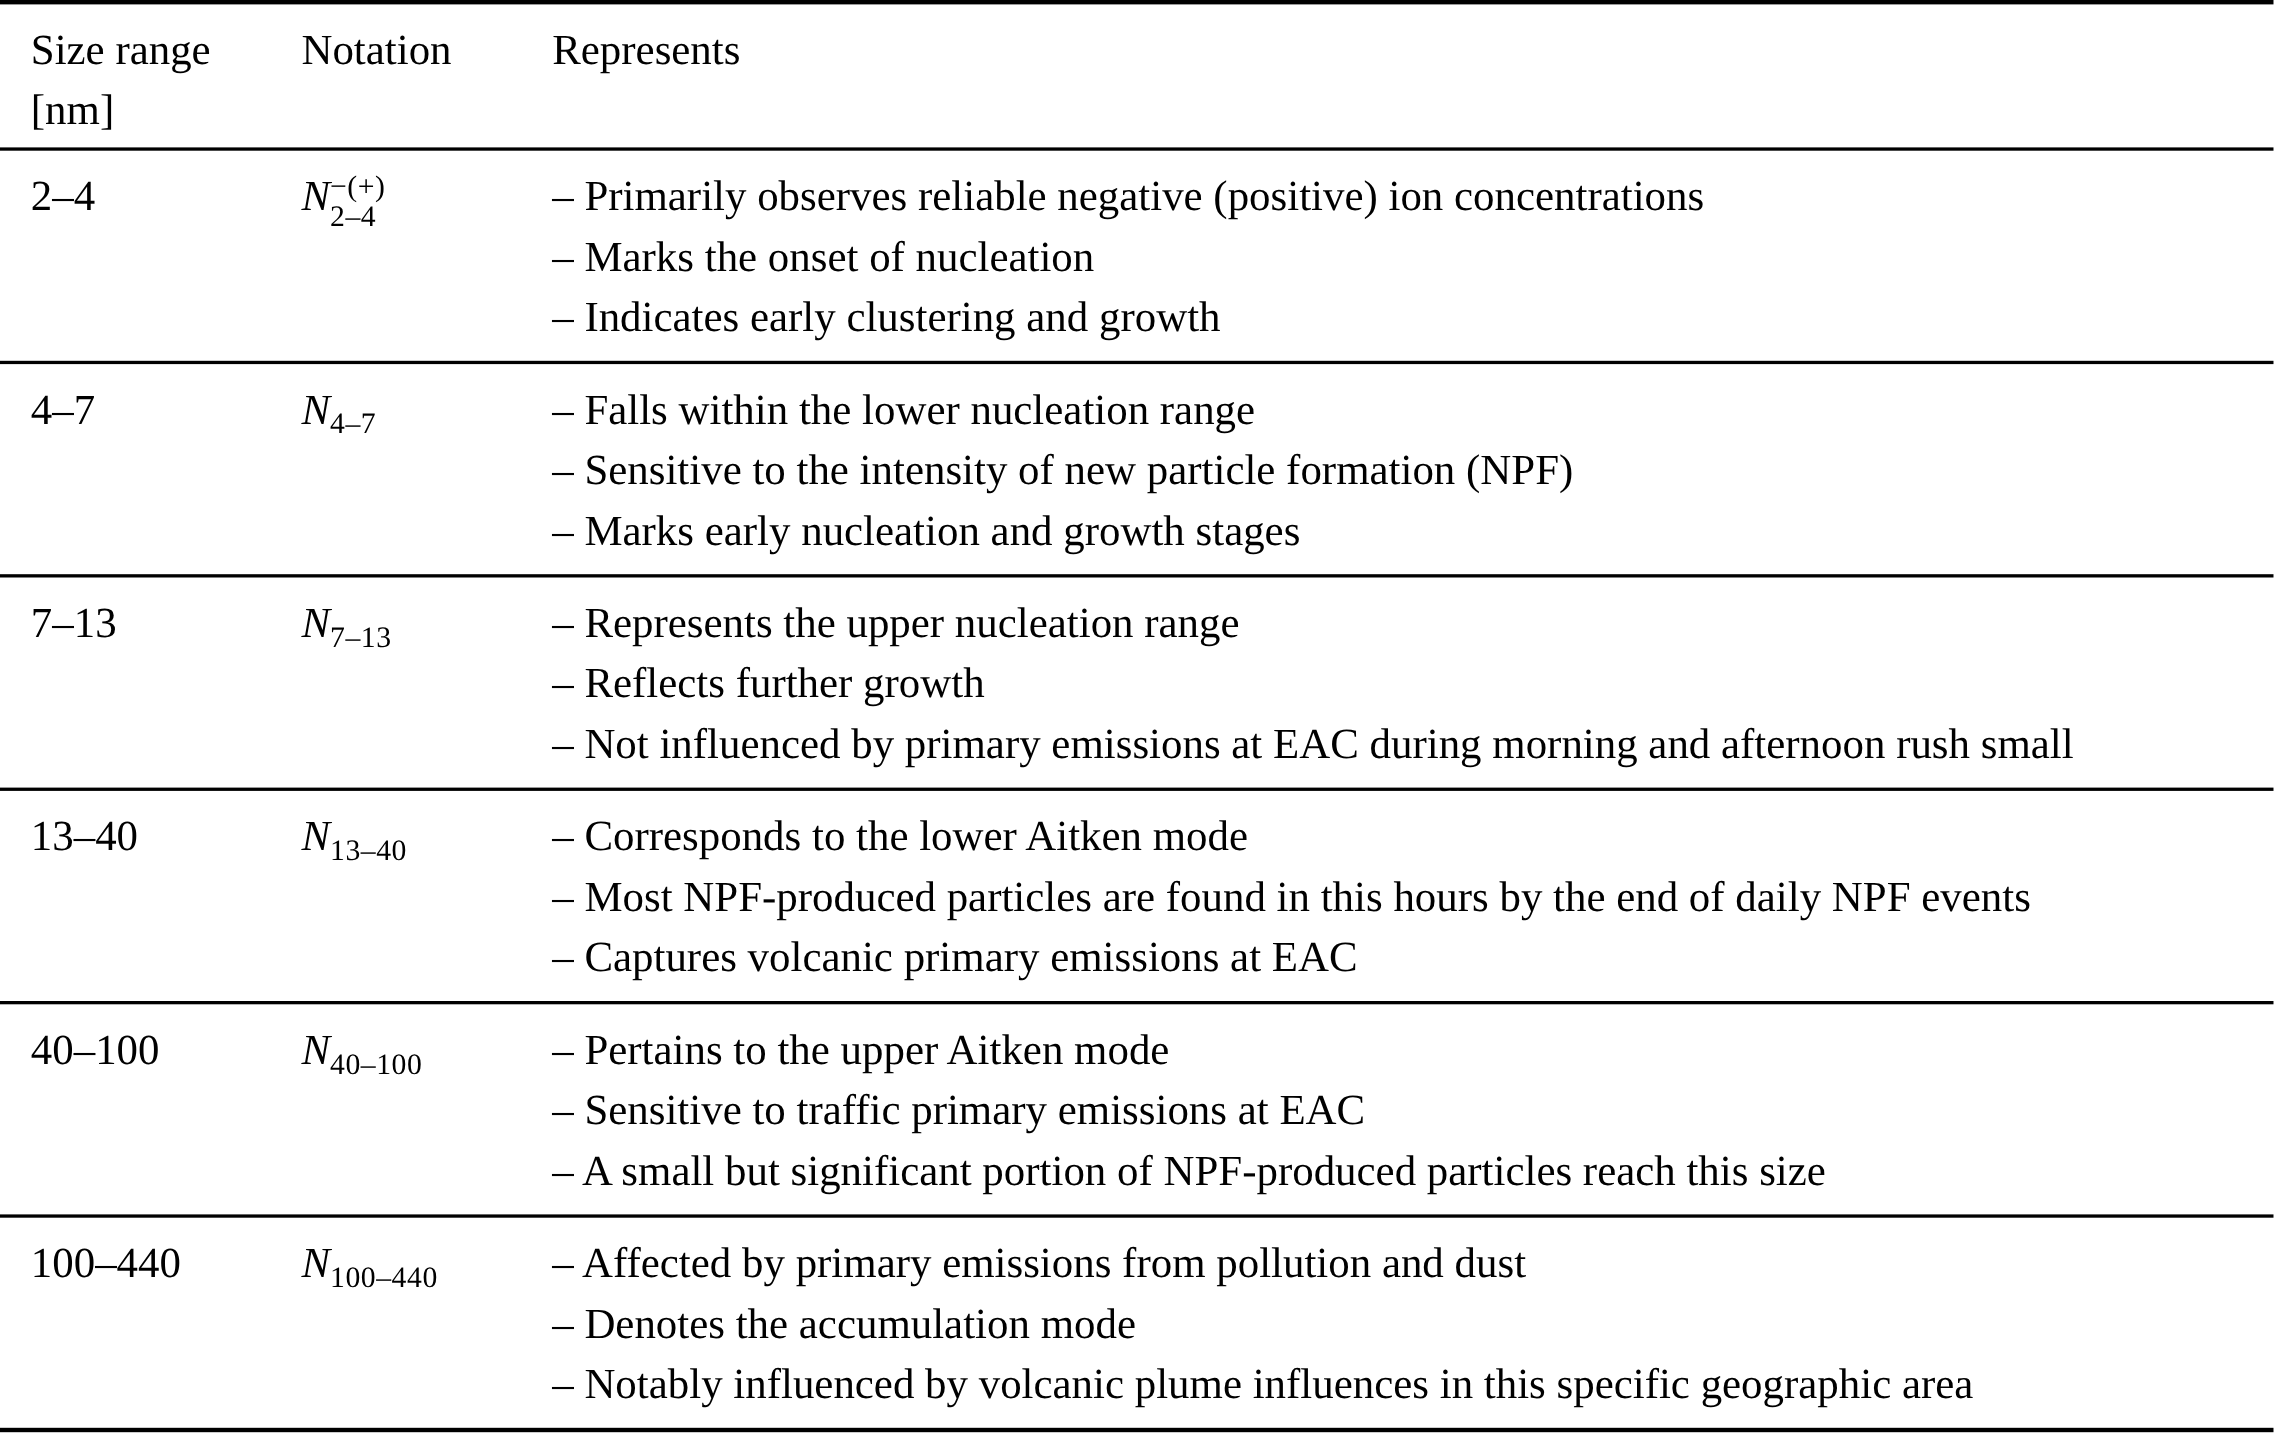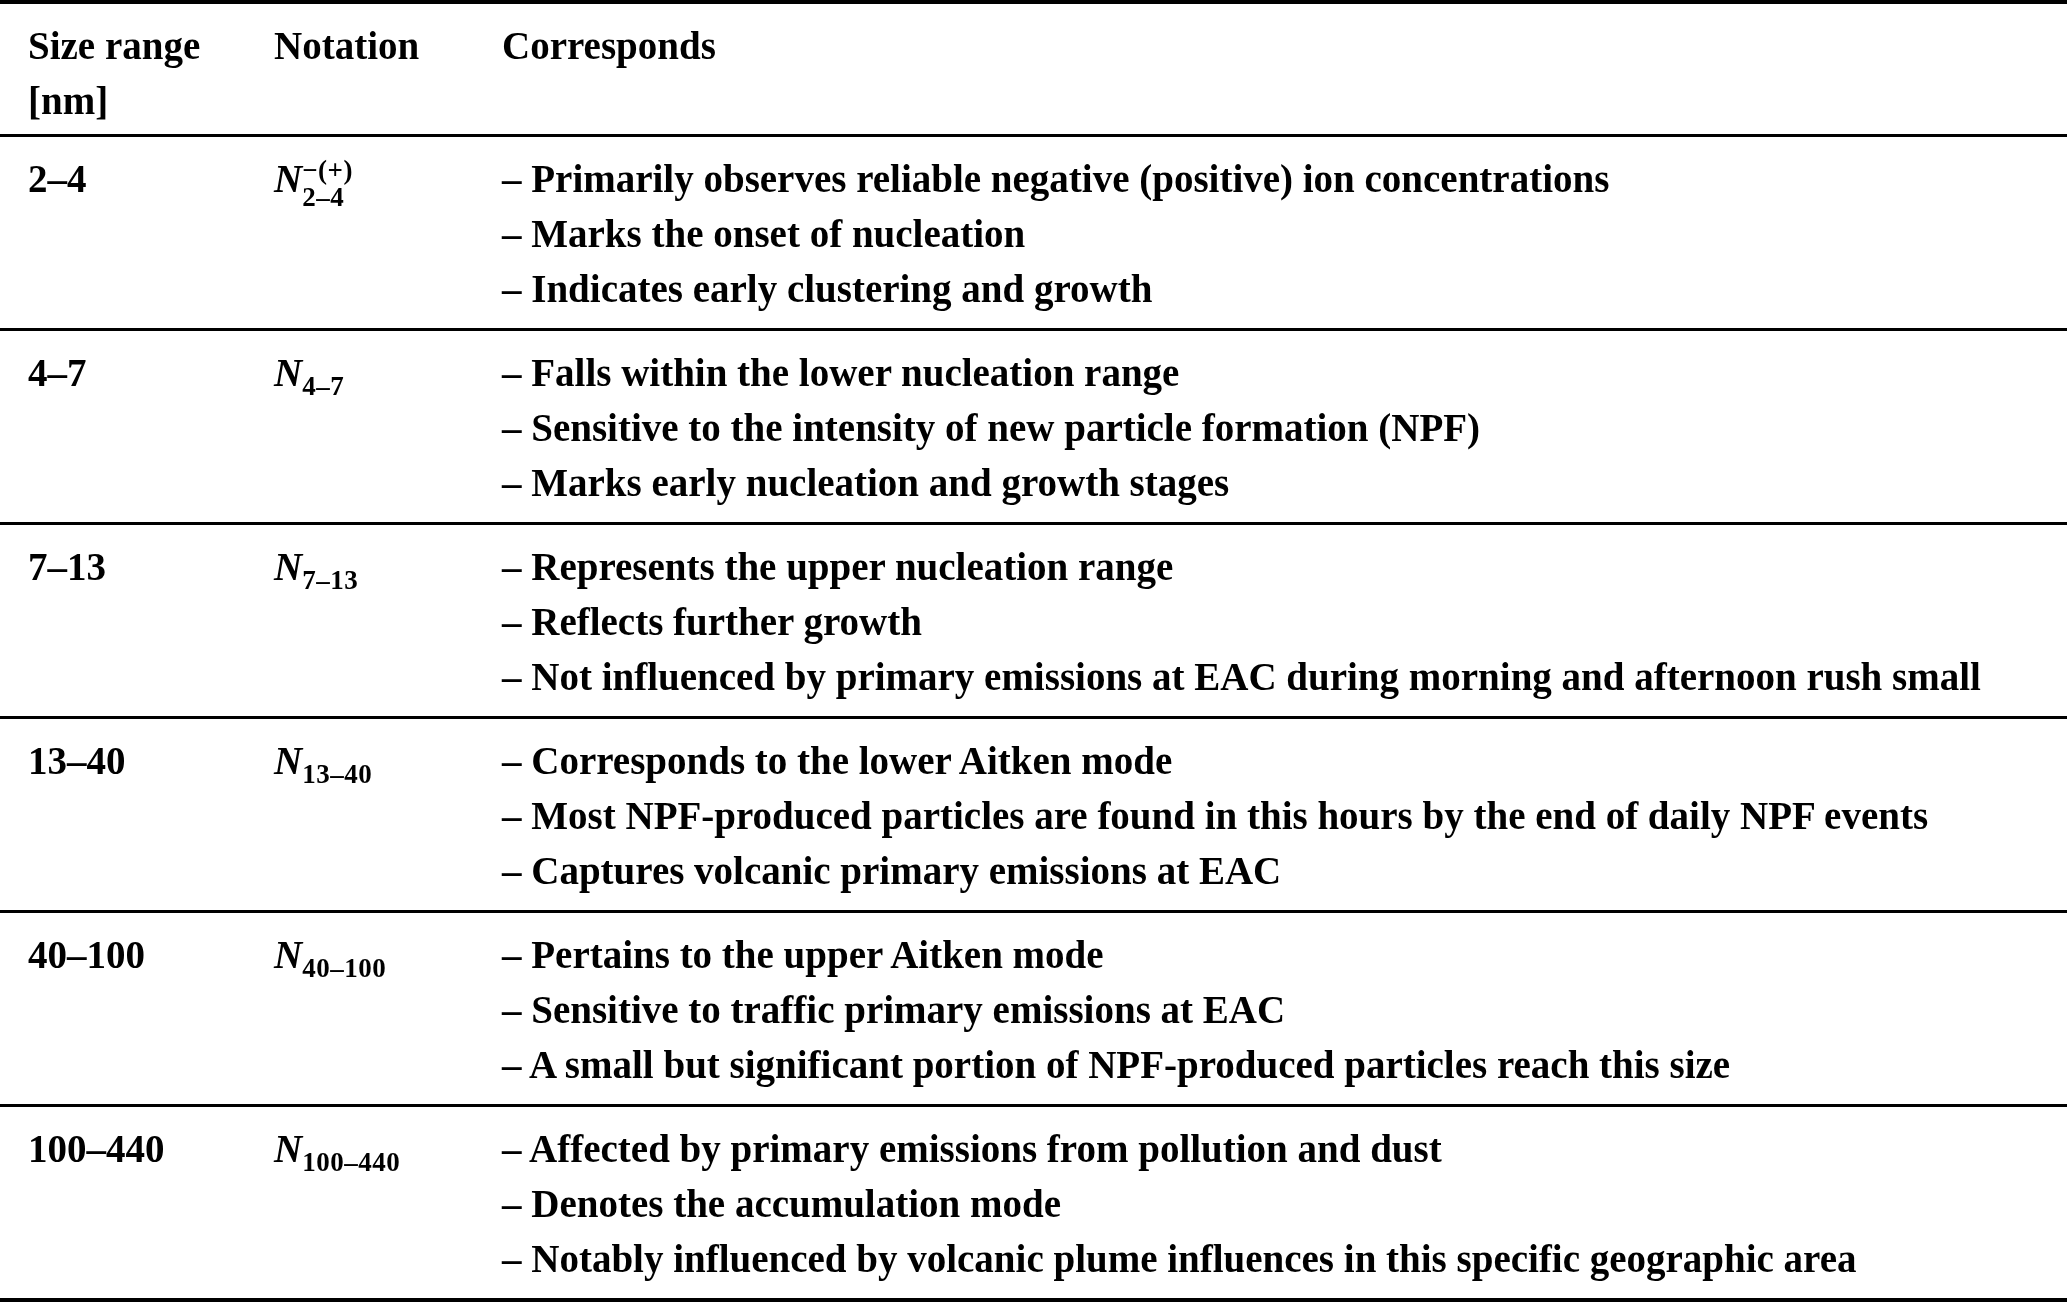--- a/index.html
+++ b/index.html
@@ -10,21 +10,20 @@
   body {
     width: 2067px;
     height: 1304px;
     font-family: "Liberation Serif", serif;
     font-size: 39px;
     color: #000000;
     overflow: hidden;
   }
   .table-wrap {
     width: 2067px;
-    font-weight: bold;
   }
   .rule {
     background: #000000;
     width: 100%;
   }
   .rule-top    { height: 4px; }
   .rule-header { height: 3px; }
   .rule-row    { height: 3px; }
   .rule-bottom { height: 4px; }
   .trow {
@@ -77,21 +76,21 @@
 
   <div class="trow header-row">
     <div class="cell">
       <div>Size range</div>
       <div>[nm]</div>
     </div>
     <div class="cell">
       <div>Notation</div>
     </div>
     <div class="cell">
-      <div>Corresponds</div>
+      <div>Represents</div>
     </div>
   </div>
 
   <div class="rule rule-header"></div>
 
   <div class="trow">
     <div class="cell">2–4</div>
     <div class="cell">
       <span class="nvar">N</span><span class="nstack"><span class="sup">−(+)</span><span class="sub">2–4</span></span>
     </div>

